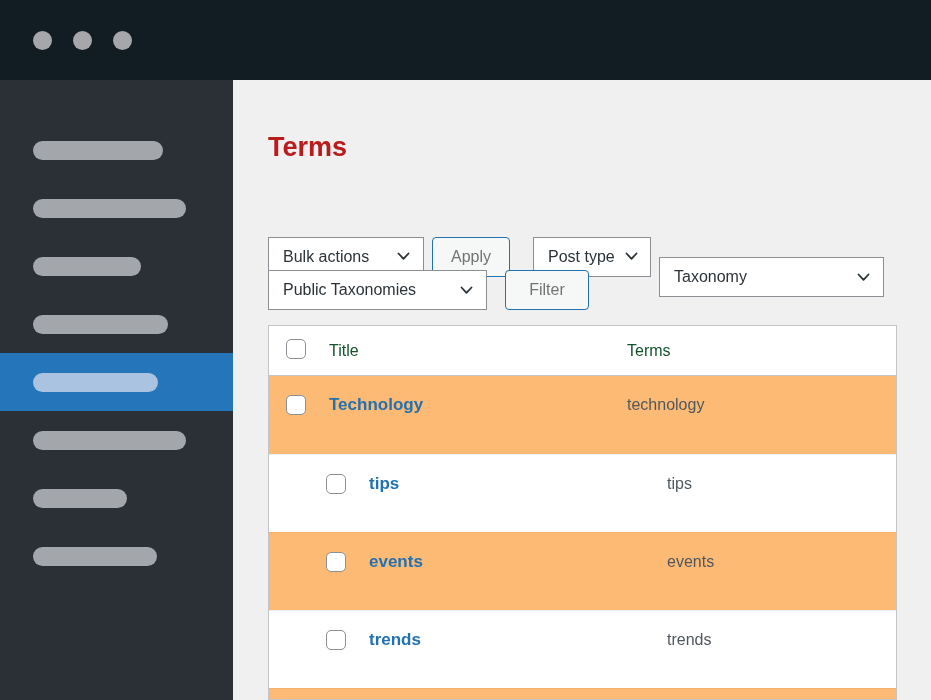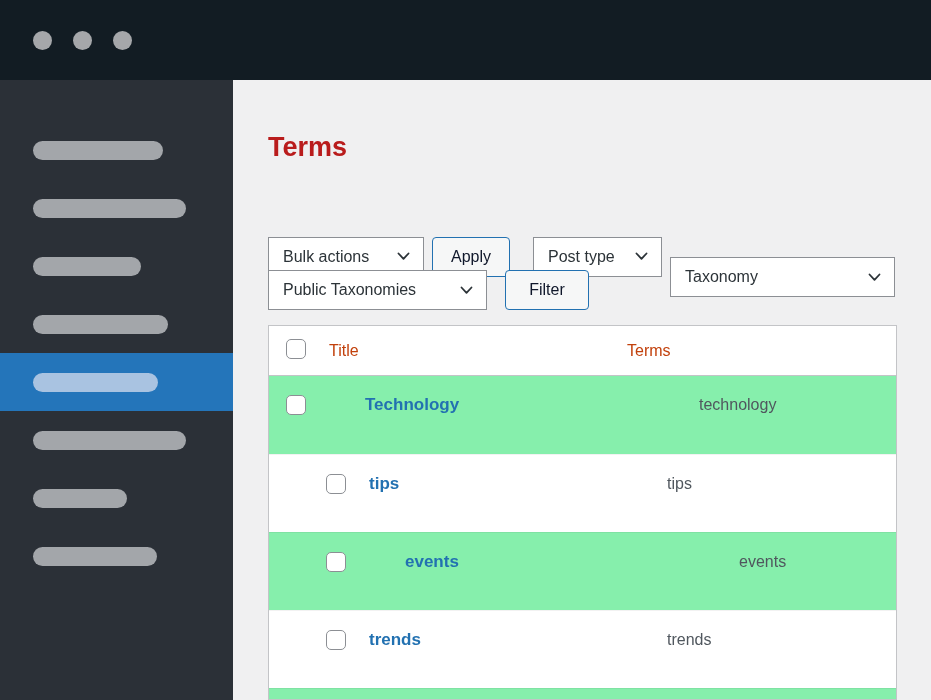--- a/index.html
+++ b/index.html
@@ -41,53 +41,53 @@
 
   .select {
     height: 40px; background: #ffffff;
     border: 1px solid #8c8f94; border-radius: 0;
     display: flex; align-items: center; justify-content: space-between;
     padding: 0 13px 0 14px; font-size: 16px; color: #2c3338; cursor: pointer;
     white-space: nowrap;
   }
   .select .chev { display: flex; margin-left: 10px; }
   .select-bulk { width: 156px; }
-  .select-post-type { width: 129px; margin-left: 15px; }
+  .select-post-type { width: 118px; margin-left: 15px; }
   .select-taxonomy { width: 225px; margin-top: 41px; }
   .select-public-tax { width: 219px; }
 
   .btn {
     height: 40px; border: 1px solid #2271b1; border-radius: 4px;
-    background: #f6f7f7; color: #0f172a; font-size: 16px;
+    background: #f6f7f7; color: #737373; font-size: 16px;
     display: flex; align-items: center; justify-content: center; cursor: pointer;
   }
   .btn-apply { width: 78px; }
   .btn-filter { width: 84px; }
 
   
   .terms-table {
     position: absolute; top: 245px; left: 35px; width: 629px; height: 375px;
     background: #ffffff; border: 1px solid #c3c4c7; overflow: hidden;
   }
   .thead {
     height: 50px; display: grid; grid-template-columns: 60px 298px 1fr;
     align-items: center; border-bottom: 1px solid #c3c4c7; background: #ffffff;
   }
   .trow { height: 78px; display: grid; grid-template-columns: 60px 298px 1fr; }
-  .trow.alt { background: #86efac; gap: 36px; }
+  .trow.alt { background: #fdba74; }
   .trow + .trow { border-top: 1px solid rgba(0,0,0,0.05); padding-left: 40px; }
   .trow .cell { padding-top: 19px; }
   .cell-check { padding-left: 17px; }
   .thead .cell-check { padding-top: 0; }
   .checkbox {
     width: 20px; height: 20px; background: #ffffff;
     border: 1px solid #8c8f94; border-radius: 5px;
     display: inline-block; cursor: pointer;
   }
-  .col-link { color: #c2410c; font-size: 16px; text-decoration: none; cursor: pointer; }
+  .col-link { color: #14532d; font-size: 16px; text-decoration: none; cursor: pointer; }
   .row-title { color: #2271b1; font-size: 17px; font-weight: 700; text-decoration: none; cursor: pointer; line-height: 20px; }
   .row-slug { color: #50575e; font-size: 16px; line-height: 20px; }
 </style>
 </head>
 <body>
 
 <div class="topbar">
   <span class="win-dot"></span>
   <span class="win-dot"></span>
   <span class="win-dot"></span>

